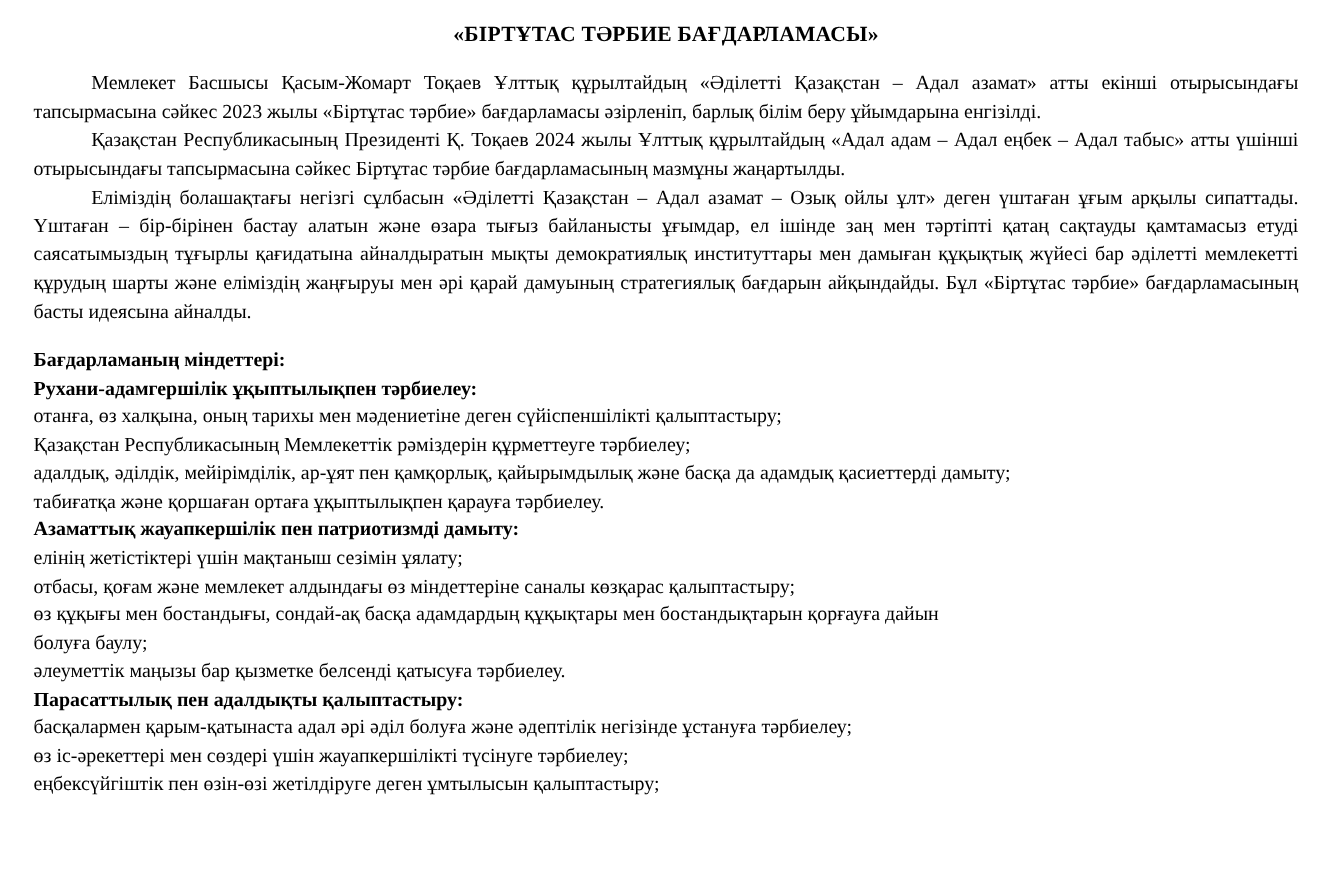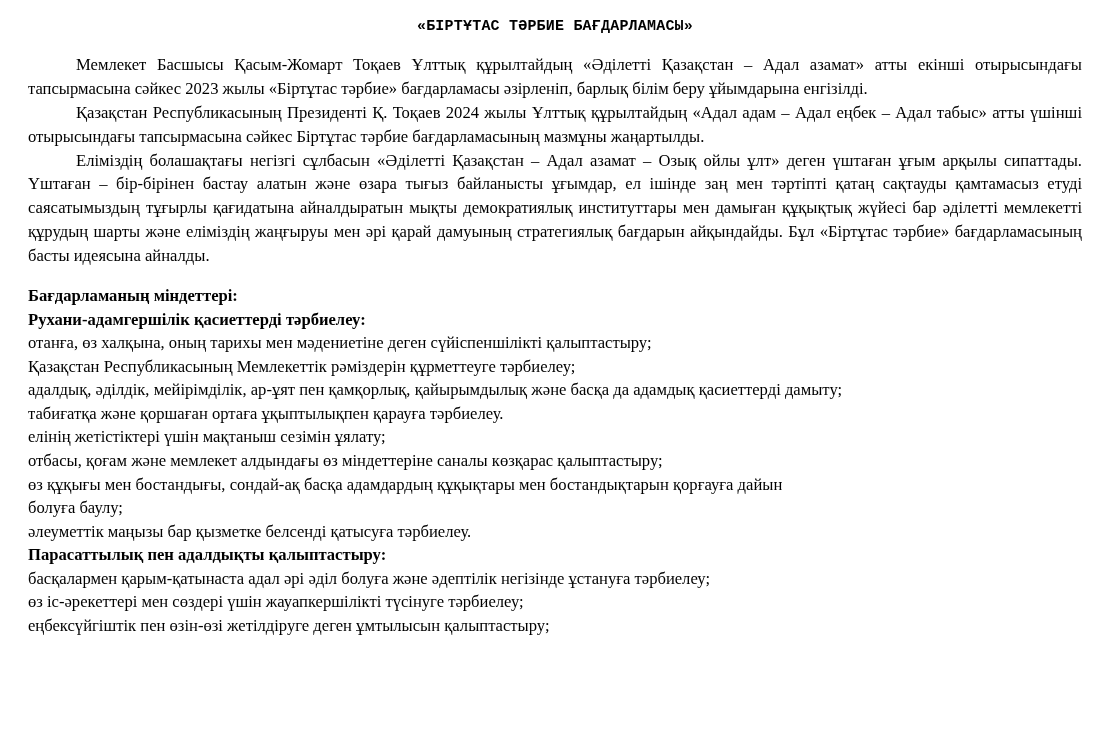--- a/index.html
+++ b/index.html
@@ -16,24 +16,23 @@
   }
   .page {
     width: 1110px;
     height: 747px;
     box-sizing: border-box;
     padding: 14px 28px 0 28px;
   }
   .doc-title {
     text-align: center;
     font-weight: bold;
-    font-size: 15px;
+    font-size: 18px;
     letter-spacing: 0.2px;
     margin: 4px 0 18px 0;
-    font-family: Liberation Mono, monospace;
   }
   p.body-par {
     margin: 0;
     text-align: justify;
     text-justify: inter-word;
     font-size: 16.6px;
     line-height: 1.44;
     text-indent: 48px;
   }
   .section-block {
@@ -66,28 +65,29 @@
   <p class="body-par">Еліміздің болашақтағы негізгі сұлбасын «Әділетті Қазақстан – Адал азамат – Озық ойлы ұлт» деген үштаған ұғым арқылы сипаттады. Үштаған – бір-бірінен бастау алатын және өзара тығыз байланысты ұғымдар, ел ішінде заң мен тәртіпті қатаң сақтауды қамтамасыз етуді саясатымыздың тұғырлы қағидатына айналдыратын мықты демократиялық институттары мен дамыған құқықтық жүйесі бар әділетті мемлекетті құрудың шарты және еліміздің жаңғыруы мен әрі қарай дамуының стратегиялық бағдарын айқындайды. Бұл «Біртұтас тәрбие» бағдарламасының басты идеясына айналды.</p>
 
   <div class="section-block">
   </div>
 
   <div>
     <div class="heading">Бағдарламаның міндеттері:</div>
   </div>
 
   <div>
-    <div class="heading">Рухани-адамгершілік қасиеттерді тәрбиелеу:</div>
+    <div class="heading">Рухани-адамгершілік ұқыптылықпен тәрбиелеу:</div>
     <div class="line">отанға, өз халқына, оның тарихы мен мәдениетіне деген сүйіспеншілікті қалыптастыру;</div>
     <div class="line">Қазақстан Республикасының Мемлекеттік рәміздерін құрметтеуге тәрбиелеу;</div>
     <div class="line">адалдық, әділдік, мейірімділік, ар-ұят пен қамқорлық, қайырымдылық және басқа да адамдық қасиеттерді дамыту;</div>
     <div class="line">табиғатқа және қоршаған ортаға ұқыптылықпен қарауға тәрбиелеу.</div>
   </div>
 
   <div>
+    <div class="heading">Азаматтық жауапкершілік пен патриотизмді дамыту:</div>
     <div class="line">елінің жетістіктері үшін мақтаныш сезімін ұялату;</div>
     <div class="line">отбасы, қоғам және мемлекет алдындағы өз міндеттеріне саналы көзқарас қалыптастыру;</div>
     <div class="line">өз құқығы мен бостандығы, сондай-ақ басқа адамдардың құқықтары мен бостандықтарын қорғауға дайын</div>
     <div class="line">болуға баулу;</div>
     <div class="line">әлеуметтік маңызы бар қызметке белсенді қатысуға тәрбиелеу.</div>
   </div>
 
   <div>
     <div class="heading">Парасаттылық пен адалдықты қалыптастыру:</div>
     <div class="line">басқалармен қарым-қатынаста адал әрі әділ болуға және әдептілік негізінде ұстануға тәрбиелеу;</div>

